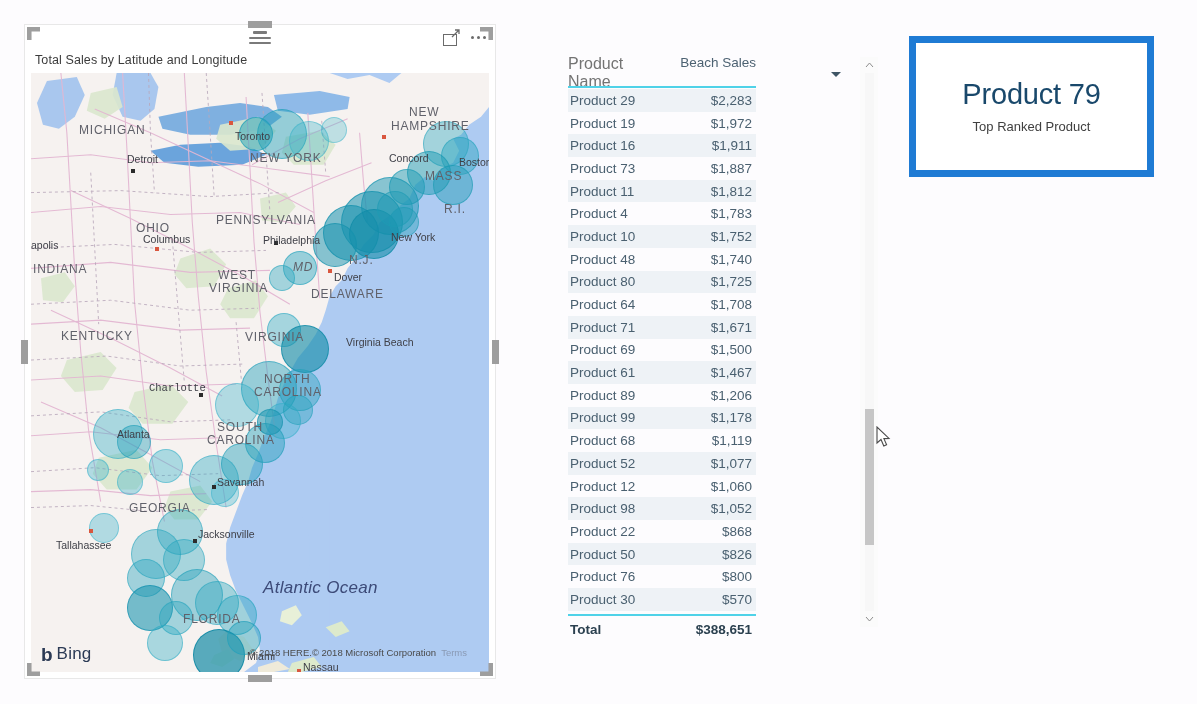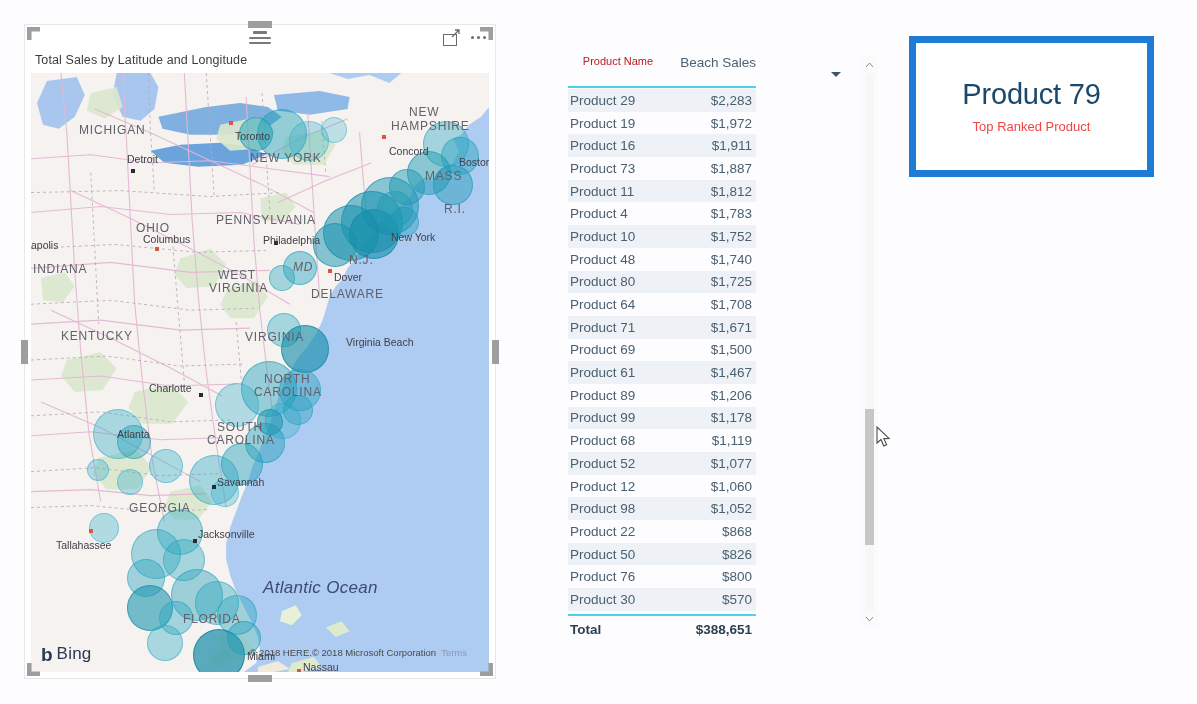--- a/index.html
+++ b/index.html
@@ -110,21 +110,21 @@
   
   .table-visual {
     position: absolute; left: 560px; top: 55px;
     width: 312px; height: 585px;
   }
   .tbl-head {
     position: absolute; left: 8px; top: 0; width: 188px;
     display: flex; align-items: flex-start;
   }
   .tbl-head .col-name {
-    width: 100px; font-size: 11px; color: #b91c1c; text-align: center;
+    width: 100px; font-size: 16px; color: #737373;
   }
   .tbl-head .col-sales {
     width: 88px; font-size: 13.5px; color: #4d6272;
     text-align: right; position: relative;
   }
   .sort-caret {
     position: absolute; right: 31px; top: 17px;
     width: 0; height: 0;
     border-left: 5px solid transparent; border-right: 5px solid transparent;
     border-top: 5px solid #3f5565;
@@ -183,21 +183,21 @@
     width: 245px; height: 141px;
     background: #ffffff;
     border: 7px solid #1f7bd4;
     display: flex; flex-direction: column;
     align-items: center; justify-content: center;
   }
   .card-value {
     font-size: 29px; color: #19486b; letter-spacing: -.2px; line-height: 1.1;
   }
   .card-label {
-    margin-top: 8px; font-size: 13px; color: #ef4444;
+    margin-top: 8px; font-size: 13px; color: #404040;
   }
 </style>
 </head>
 <body>
 
 <div id="root">
 
   <div class="map-visual">
 
     <div class="map-header">
@@ -406,36 +406,36 @@
           <div class="map-label lbl-city" style="left: 96px; top: 80px;">Detroit</div>
           <div class="map-label lbl-city" style="left: 204px; top: 37px; margin-top: 20px;">Toronto</div>
           <div class="map-label lbl-state" style="left: 105px; top: 148px;">OHIO</div>
           <div class="map-label lbl-city" style="left: 112px; top: 160px;">Columbus</div>
           <div class="map-label lbl-state" style="left: 2px; top: 189px;">INDIANA</div>
           <div class="map-label lbl-city" style="left: 0px; top: 166px;">apolis</div>
           <div class="map-label lbl-state" style="left: 185px; top: 140px;">PENNSYLVANIA</div>
           <div class="map-label lbl-state" style="left: 219px; top: 78px;">NEW YORK</div>
           <div class="map-label lbl-state" style="left: 378px; top: 32px;">NEW</div>
           <div class="map-label lbl-state" style="left: 360px; top: 46px;">HAMPSHIRE</div>
-          <div class="map-label lbl-city" style="left: 358px; top: 72px;">Concord</div>
+          <div class="map-label lbl-city" style="left: 358px; top: 79px;">Concord</div>
           <div class="map-label lbl-city" style="left: 428px; top: 83px;">Boston</div>
           <div class="map-label lbl-state" style="left: 394px; top: 96px;">MASS</div>
           <div class="map-label lbl-state" style="left: 413px; top: 129px;">R.I.</div>
           <div class="map-label lbl-city" style="left: 232px; top: 161px;">Philadelphia</div>
           <div class="map-label lbl-city" style="left: 360px; top: 158px;">New York</div>
           <div class="map-label lbl-state" style="left: 318px; top: 180px;">N.J.</div>
           <div class="map-label lbl-state" style="left: 262px; top: 187px; font-style: italic;">MD</div>
           <div class="map-label lbl-city" style="left: 303px; top: 198px;">Dover</div>
           <div class="map-label lbl-state" style="left: 280px; top: 214px;">DELAWARE</div>
           <div class="map-label lbl-state" style="left: 187px; top: 195px;">WEST</div>
           <div class="map-label lbl-state" style="left: 178px; top: 208px;">VIRGINIA</div>
           <div class="map-label lbl-state" style="left: 30px; top: 256px;">KENTUCKY</div>
           <div class="map-label lbl-state" style="left: 214px; top: 257px;">VIRGINIA</div>
           <div class="map-label lbl-city" style="left: 315px; top: 263px;">Virginia Beach</div>
-          <div class="map-label lbl-city" style="left: 118px; top: 309px;">Charlotte</div>
+          <div class="map-label lbl-city" style="left: 118px; top: 309px; font-family: Liberation Mono, monospace;">Charlotte</div>
           <div class="map-label lbl-state" style="left: 233px; top: 299px;">NORTH</div>
           <div class="map-label lbl-state" style="left: 223px; top: 312px;">CAROLINA</div>
           <div class="map-label lbl-city" style="left: 86px; top: 355px;">Atlanta</div>
           <div class="map-label lbl-state" style="left: 186px; top: 347px;">SOUTH</div>
           <div class="map-label lbl-state" style="left: 176px; top: 360px;">CAROLINA</div>
           <div class="map-label lbl-city" style="left: 186px; top: 403px;">Savannah</div>
           <div class="map-label lbl-state" style="left: 98px; top: 428px;">GEORGIA</div>
           <div class="map-label lbl-city" style="left: 25px; top: 466px;">Tallahassee</div>
           <div class="map-label lbl-city" style="left: 167px; top: 455px;">Jacksonville</div>
           <div class="map-label lbl-state" style="left: 152px; top: 539px;">FLORIDA</div>

